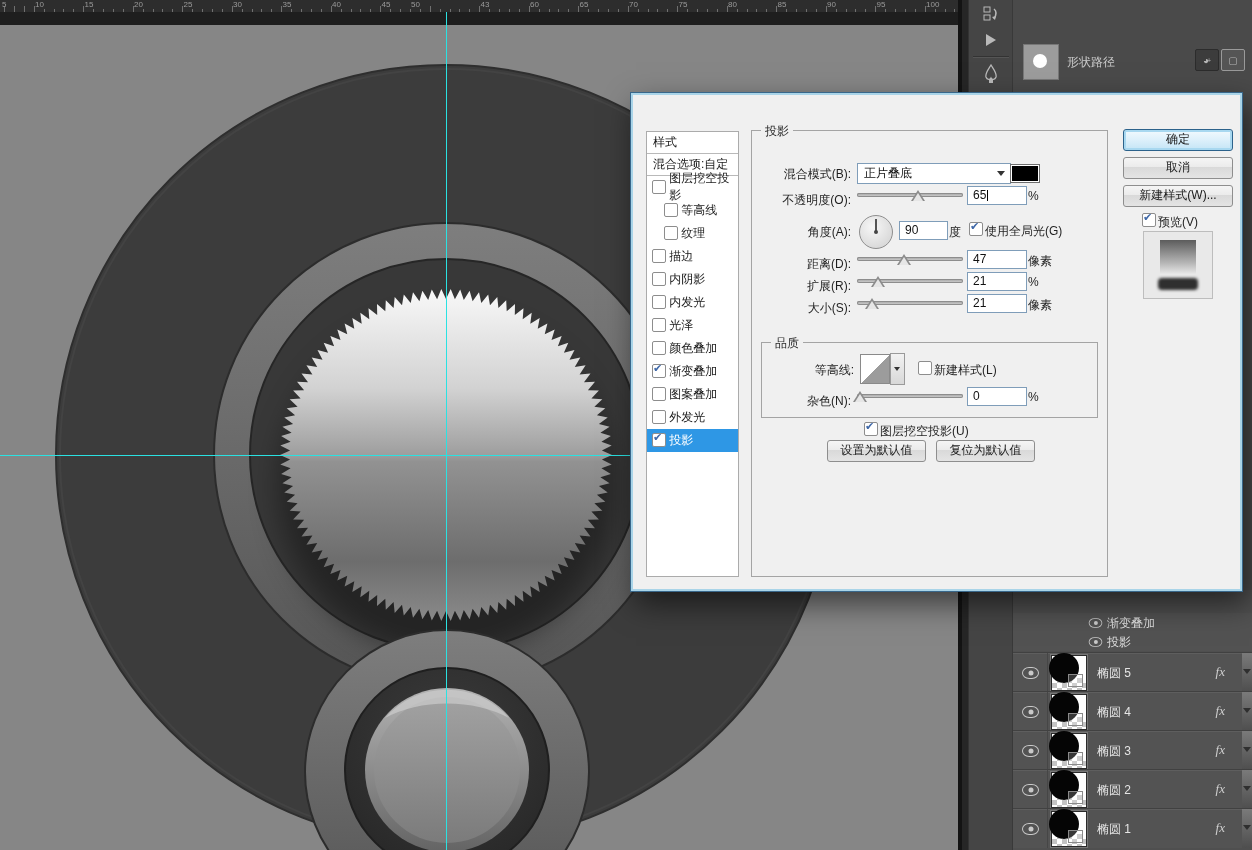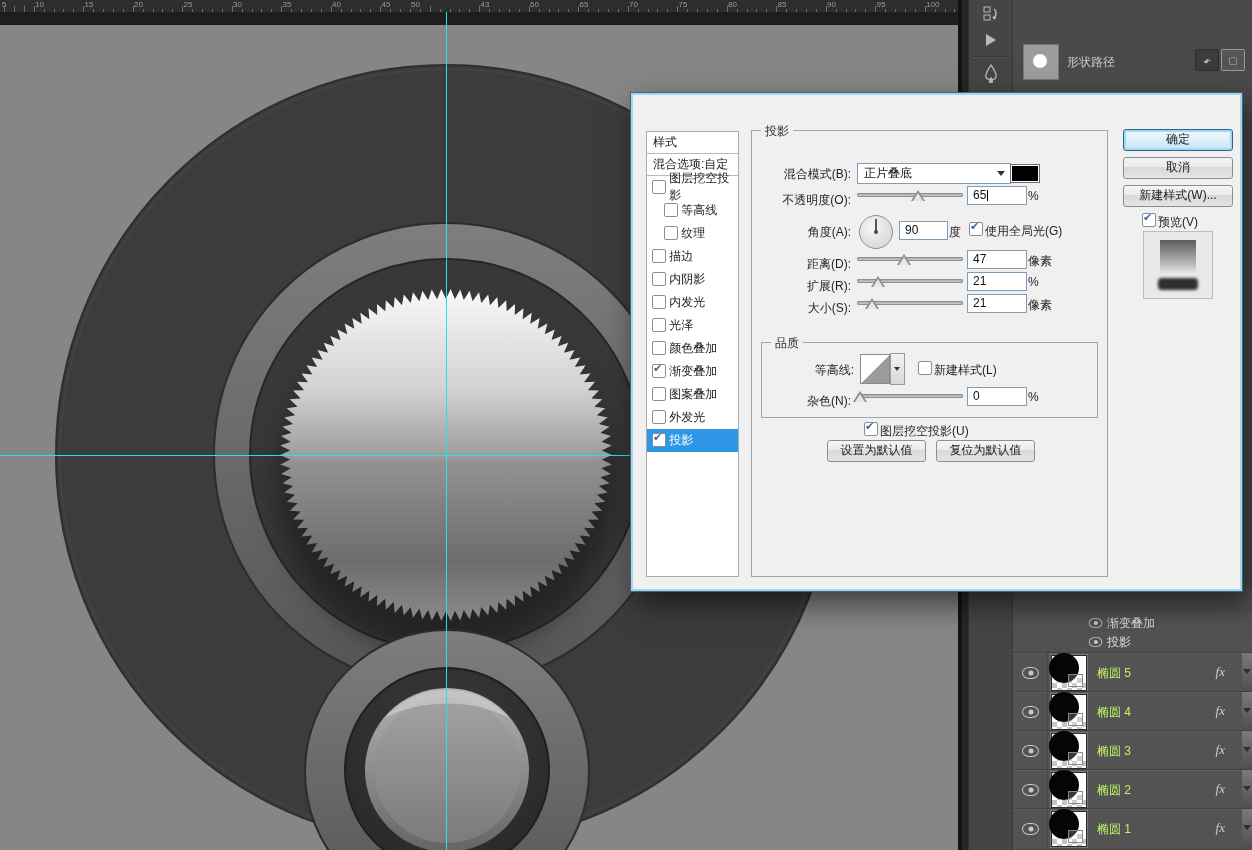--- a/index.html
+++ b/index.html
@@ -46,21 +46,21 @@
   .layer-row{position:absolute;left:0;width:240px;height:39px;background:#535353;border-top:1px solid #414141;box-shadow:inset 0 1px 0 #5e5e5e;}
   .eyecol{position:absolute;left:0;top:0;width:34px;height:100%;border-right:1px solid #464646;}
   .eye{position:absolute;width:15px;height:10px;border:1px solid #c9c9c9;border-radius:50% / 60%;}
   .eye::after{content:'';position:absolute;left:50%;top:50%;transform:translate(-50%,-50%);width:5px;height:5px;border-radius:50%;background:#c9c9c9;}
   .eye.small{transform:scale(.8);}
   .lthumb{position:absolute;left:38px;top:2px;width:34px;height:34px;background:#fff;border:1px solid #2a2a2a;outline:1px solid #777;}
   .lthumb .checker{position:absolute;left:0;bottom:0;width:100%;height:12px;
      background:repeating-conic-gradient(#c4c4c4 0 25%,#ffffff 0 50%);background-size:10px 10px;}
   .lthumb .circ{position:absolute;left:-3px;top:-3px;width:30px;height:30px;border-radius:50%;background:#050505;}
   .lthumb .handles{position:absolute;right:3px;bottom:3px;width:13px;height:11px;border:1px solid #8a8a8a;background:rgba(255,255,255,.2);}
-  .lname{position:absolute;left:84px;top:12px;color:#bef264;font-size:12px;}
+  .lname{position:absolute;left:84px;top:12px;color:#e5e5e5;font-size:12px;}
   .fxbadge{position:absolute;right:28px;top:11px;color:#cfcfcf;font-size:13px;font-style:italic;font-family:"Liberation Serif","DejaVu Serif",serif;}
   .rowedge{position:absolute;right:0;top:0;width:11px;height:100%;background:linear-gradient(#7a7a7a,#4e4e4e);}
   .chev{position:absolute;right:2px;top:16px;width:0;height:0;border-left:4px solid transparent;border-right:4px solid transparent;border-top:5px solid #2f2f2f;}
 
   
   .watermark{left:1113px;top:808px;width:139px;height:42px;background:#ffffff;z-index:6;display:flex;flex-direction:column;align-items:center;justify-content:center;}
   .wm1{font-size:17px;font-weight:bold;color:#111;letter-spacing:2px;
        text-shadow:-1px -1px 0 #fff,1px -1px 0 #fff,-1px 1px 0 #fff,1px 1px 0 #fff,0 0 2px #aaa;}
   .wm2{font-size:13px;font-weight:bold;color:#111;margin-top:-1px;
        text-shadow:-1px -1px 0 #fff,1px -1px 0 #fff,-1px 1px 0 #fff,1px 1px 0 #fff,0 0 2px #aaa;}

